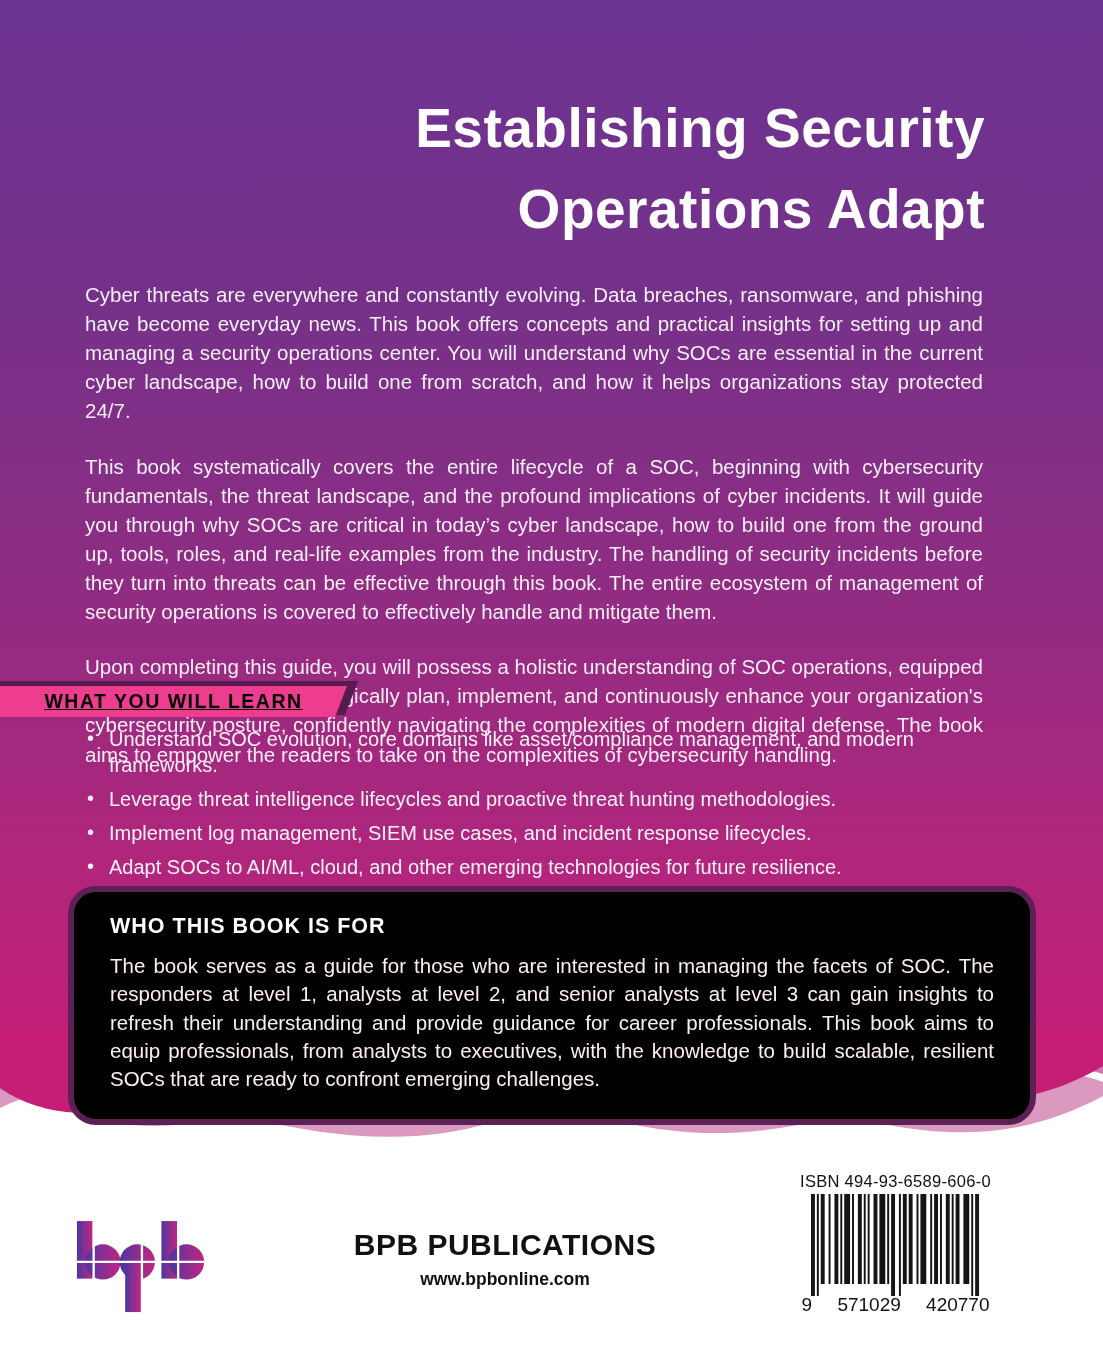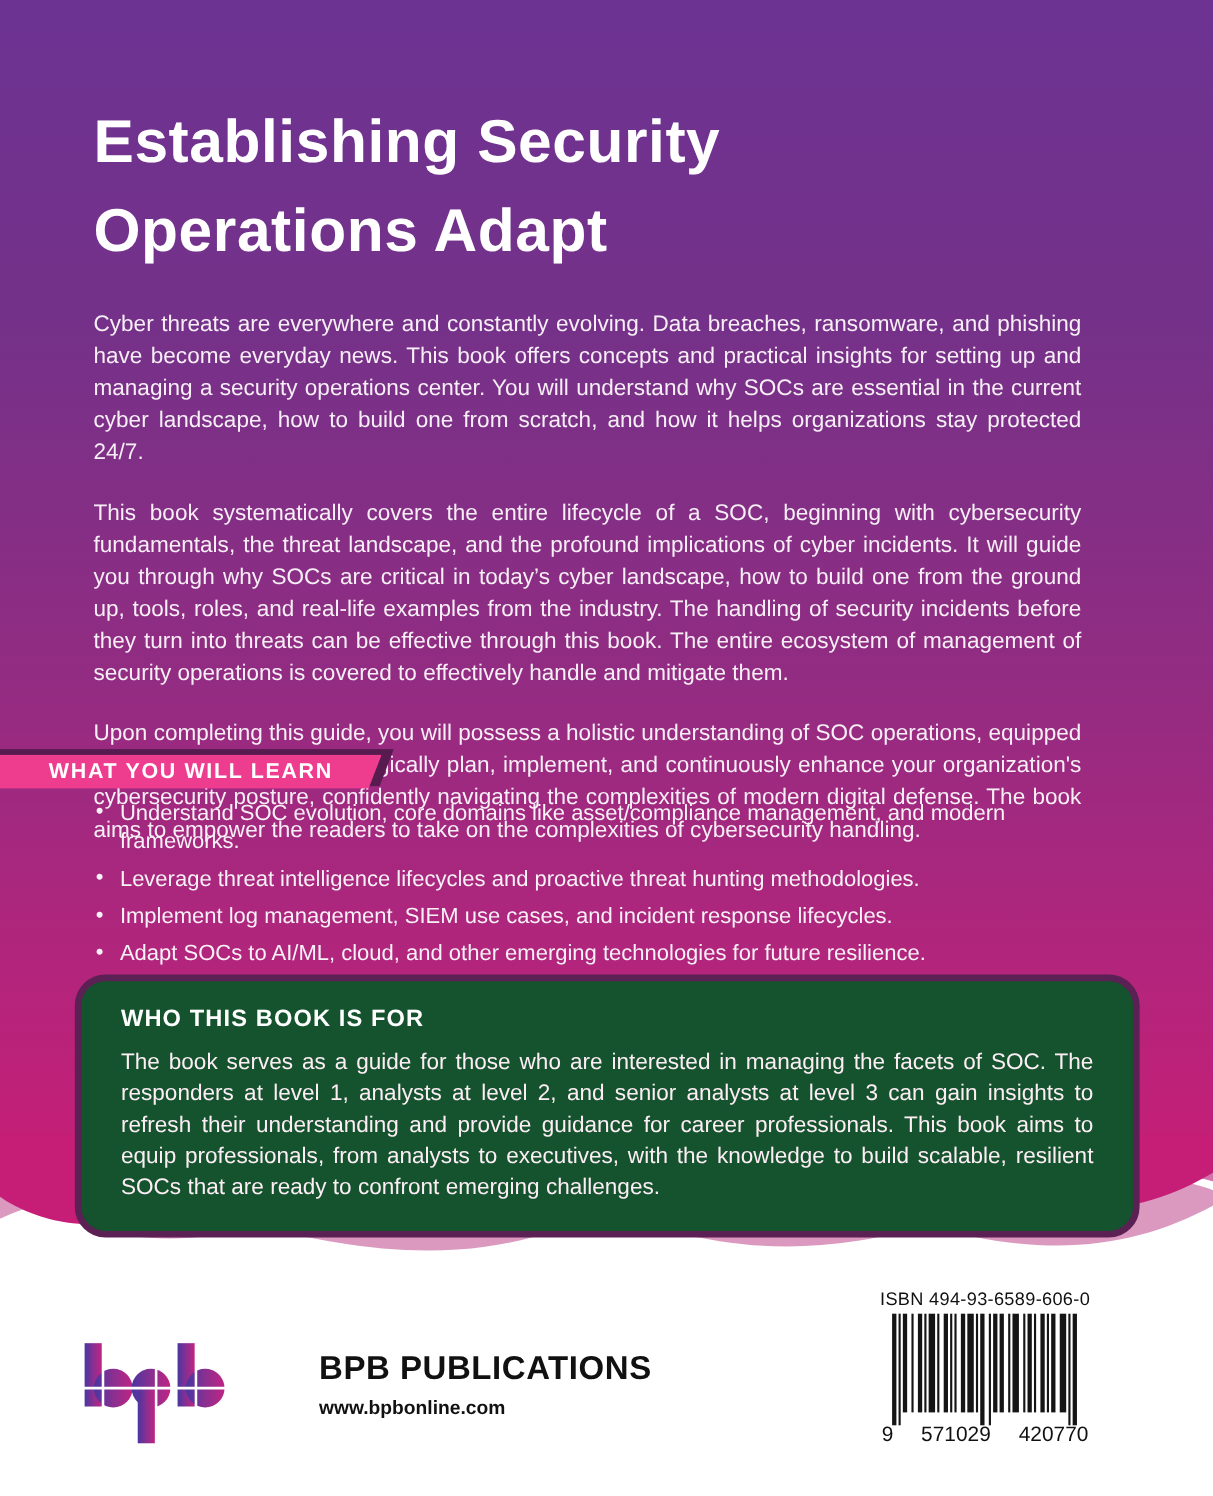--- a/index.html
+++ b/index.html
@@ -11,74 +11,74 @@
   }
   .bg-gradient{
     position:absolute;left:0;top:0;width:1103px;height:1062px;
     background:linear-gradient(180deg,#6c3392 0%,#753189 28%,#922c82 58%,#b2257c 82%,#c61e76 100%);
   }
   .waves{position:absolute;left:0;top:1032px;width:1103px;height:130px;display:block;}
 
   
   .title{
     position:absolute;left:85px;top:88px;width:900px;
-    text-align:left;color:#ffffff;font-weight:bold;
+    text-align:right;color:#ffffff;font-weight:bold;
     font-size:55px;line-height:1.48;letter-spacing:0.5px;
   }
 
   
   .paragraphs{position:absolute;left:85px;top:280px;width:898px;}
   .paragraphs p{
     margin:0 0 26px 0;color:#f7eef6;font-size:20.5px;line-height:1.42;
     text-align:justify;
   }
 
   
   .banner-wrap{position:absolute;left:0;top:681px;width:380px;height:40px;}
   .banner-shadow{
     position:absolute;left:0;top:0;width:358px;height:34px;background:#571b4f;
     clip-path:polygon(0 0,100% 0,calc(100% - 13px) 100%,0 100%);
   }
   .banner-front{
     position:absolute;left:0;top:5px;width:347px;height:31px;background:#ee3d8f;
     clip-path:polygon(0 0,100% 0,calc(100% - 12px) 100%,0 100%);
-    color:#ffffff;font-weight:bold;font-size:19.5px;letter-spacing:1.5px;
-    text-align:center;line-height:31px;
+    color:#000000;font-weight:bold;font-size:19.5px;letter-spacing:1.5px;
+    text-align:center;line-height:31px;text-decoration:underline;
   }
 
   
   .learn-list{
     position:absolute;left:85px;top:726px;width:900px;
     list-style:none;margin:0;padding:0;
   }
   .learn-list li{
     position:relative;padding-left:24px;margin-bottom:7.5px;
     color:#f8f1f7;font-size:20px;line-height:1.32;
   }
   .learn-list li::before{
     content:"•";position:absolute;left:2px;top:-1px;color:#f8f1f7;font-size:20px;
   }
 
   
   .audience-box{
     position:absolute;left:68px;top:886px;width:968px;box-sizing:border-box;
-    background:#14532d;border:6px solid #5c2154;border-radius:28px;
+    background:#000000;border:6px solid #5c2154;border-radius:28px;
     padding:22px 36px 26px 36px;
   }
   .audience-box h2{
     margin:0 0 13px 0;color:#ffffff;font-size:21.5px;font-weight:bold;letter-spacing:1px;
   }
   .audience-box p{
     margin:0;color:#fdeef6;font-size:20.5px;line-height:1.38;text-align:justify;
   }
 
   
   .footer{position:absolute;left:0;top:1160px;width:1103px;height:200px;background:#ffffff;}
   .bpb-logo{position:absolute;left:76px;top:55px;width:130px;height:105px;}
-  .publisher{position:absolute;left:290px;top:68px;width:430px;color:#111111;}
+  .publisher{position:absolute;left:290px;top:68px;width:430px;text-align:center;color:#111111;}
   .publisher .pub-name{font-size:30px;font-weight:bold;letter-spacing:0.5px;}
   .publisher .pub-site{font-size:17.5px;font-weight:bold;margin-top:7px;}
   .barcode-block{position:absolute;left:793px;top:12px;width:205px;text-align:center;color:#111111;}
   .barcode-block .isbn-label{font-size:16.5px;letter-spacing:0.3px;}
   .barcode-svg{display:block;margin:3px auto 0 auto;}
   .barcode-digits{display:flex;justify-content:space-between;width:188px;margin:0 auto;
     font-size:19px;color:#111111;margin-top:-2px;}
 </style>
 </head>
 <body>

